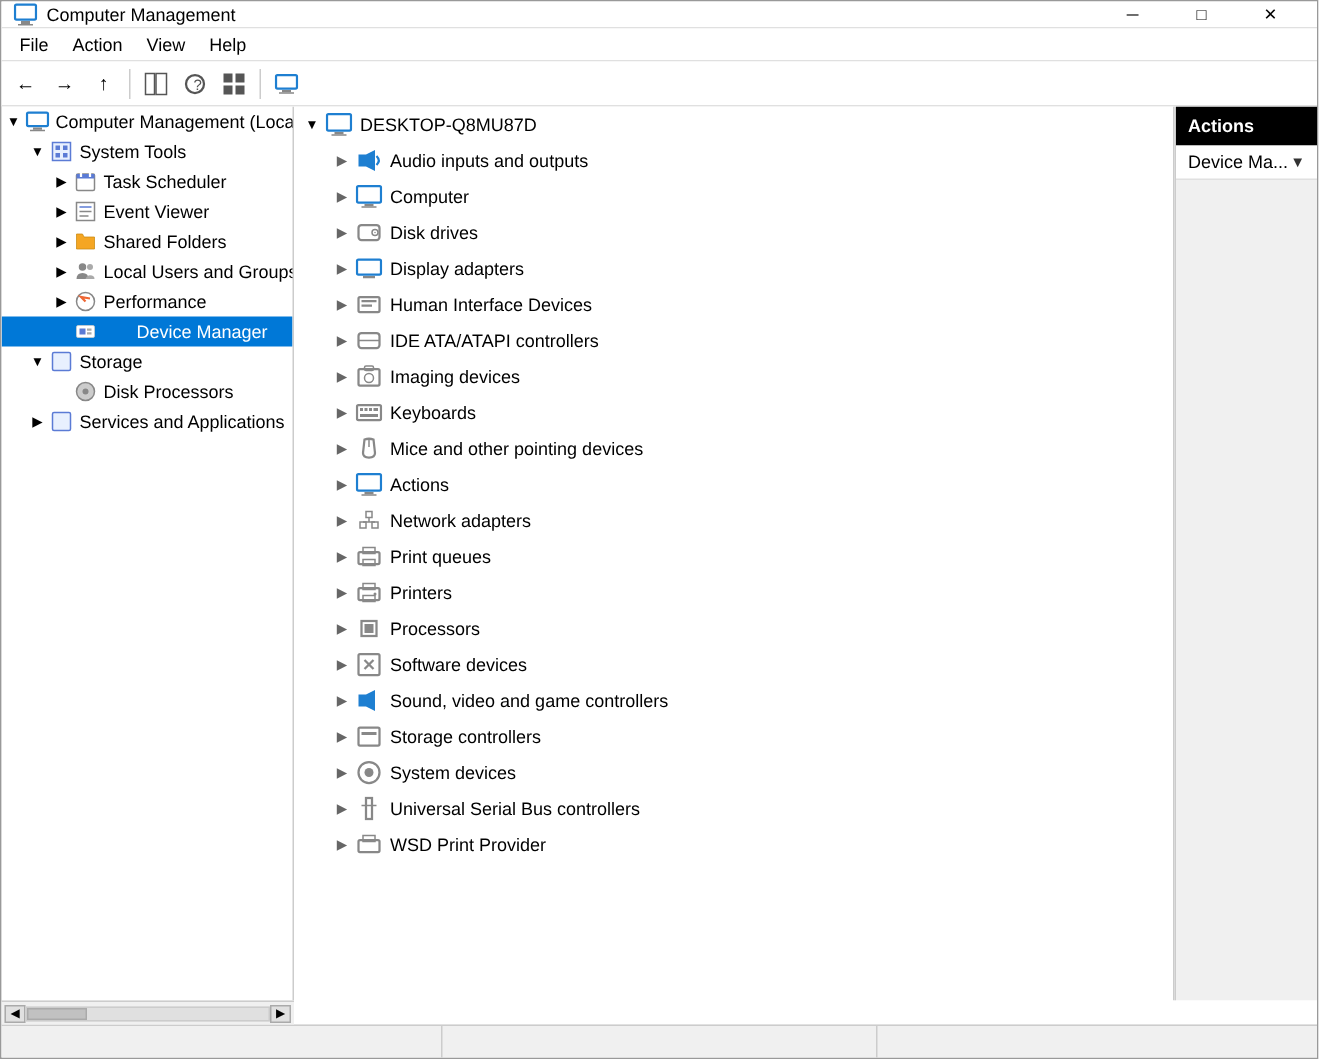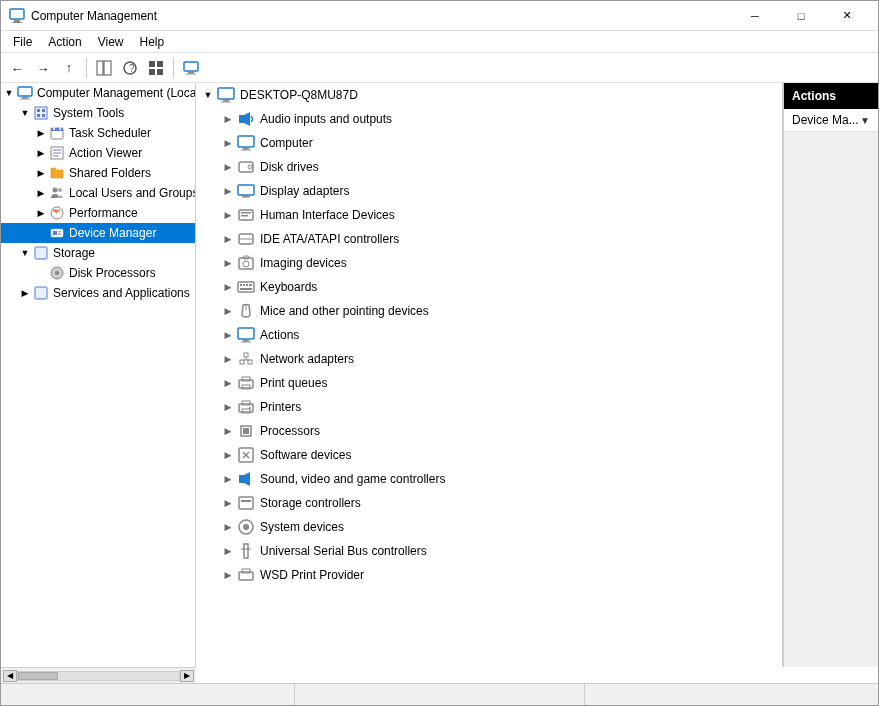--- a/index.html
+++ b/index.html
@@ -13,21 +13,21 @@
     }
     .window {
       width: 879px;
       height: 706px;
       background: #fff;
       border: 1px solid #999;
       display: flex;
       flex-direction: column;
     }
     .title-bar {
-      height: 30px;
+      height: 18px;
       background: #fff;
       display: flex;
       align-items: center;
       padding: 0 8px;
       border-bottom: 1px solid #e0e0e0;
       user-select: none;
     }
     .title-bar-icon {
       width: 16px;
       height: 16px;
@@ -114,21 +114,21 @@
     }
     .tree-item {
       display: flex;
       align-items: center;
       padding: 2px 0;
       cursor: pointer;
       white-space: nowrap;
       font-size: 12px;
     }
     .tree-item.selected { background: #0078d7; color: #fff; }
-    .tree-item.selected .item-label { color: #fff; }
+    .tree-item.selected .item-label { color: #fff; margin-left: 22px; }
     .tree-chevron {
       width: 16px;
       height: 16px;
       display: flex;
       align-items: center;
       justify-content: center;
       font-size: 9px;
       flex-shrink: 0;
     }
     .tree-icon {
@@ -389,21 +389,21 @@
       <div class="tree-item indent-2">
         <span class="tree-chevron">▶</span>
         <span class="tree-icon">
           <svg width="14" height="14" viewBox="0 0 14 14">
             <rect x="1" y="1" width="12" height="12" fill="#fff" stroke="#888" stroke-width="1"></rect>
             <line x1="3" y1="4" x2="11" y2="4" stroke="#5b7bd5" stroke-width="1"></line>
             <line x1="3" y1="7" x2="11" y2="7" stroke="#888" stroke-width="1"></line>
             <line x1="3" y1="10" x2="9" y2="10" stroke="#888" stroke-width="1"></line>
           </svg>
         </span>
-        <span class="item-label">Action Viewer</span>
+        <span class="item-label">Event Viewer</span>
       </div>
 
       <div class="tree-item indent-2">
         <span class="tree-chevron">▶</span>
         <span class="tree-icon">
           <svg width="14" height="14" viewBox="0 0 14 14">
             <path d="M1 4 L1 12 L13 12 L13 4 L6 4 L5 2 L1 2 Z" fill="#f5a623" stroke="#c88a10" stroke-width="0.5"></path>
           </svg>
         </span>
         <span class="item-label">Shared Folders</span>

